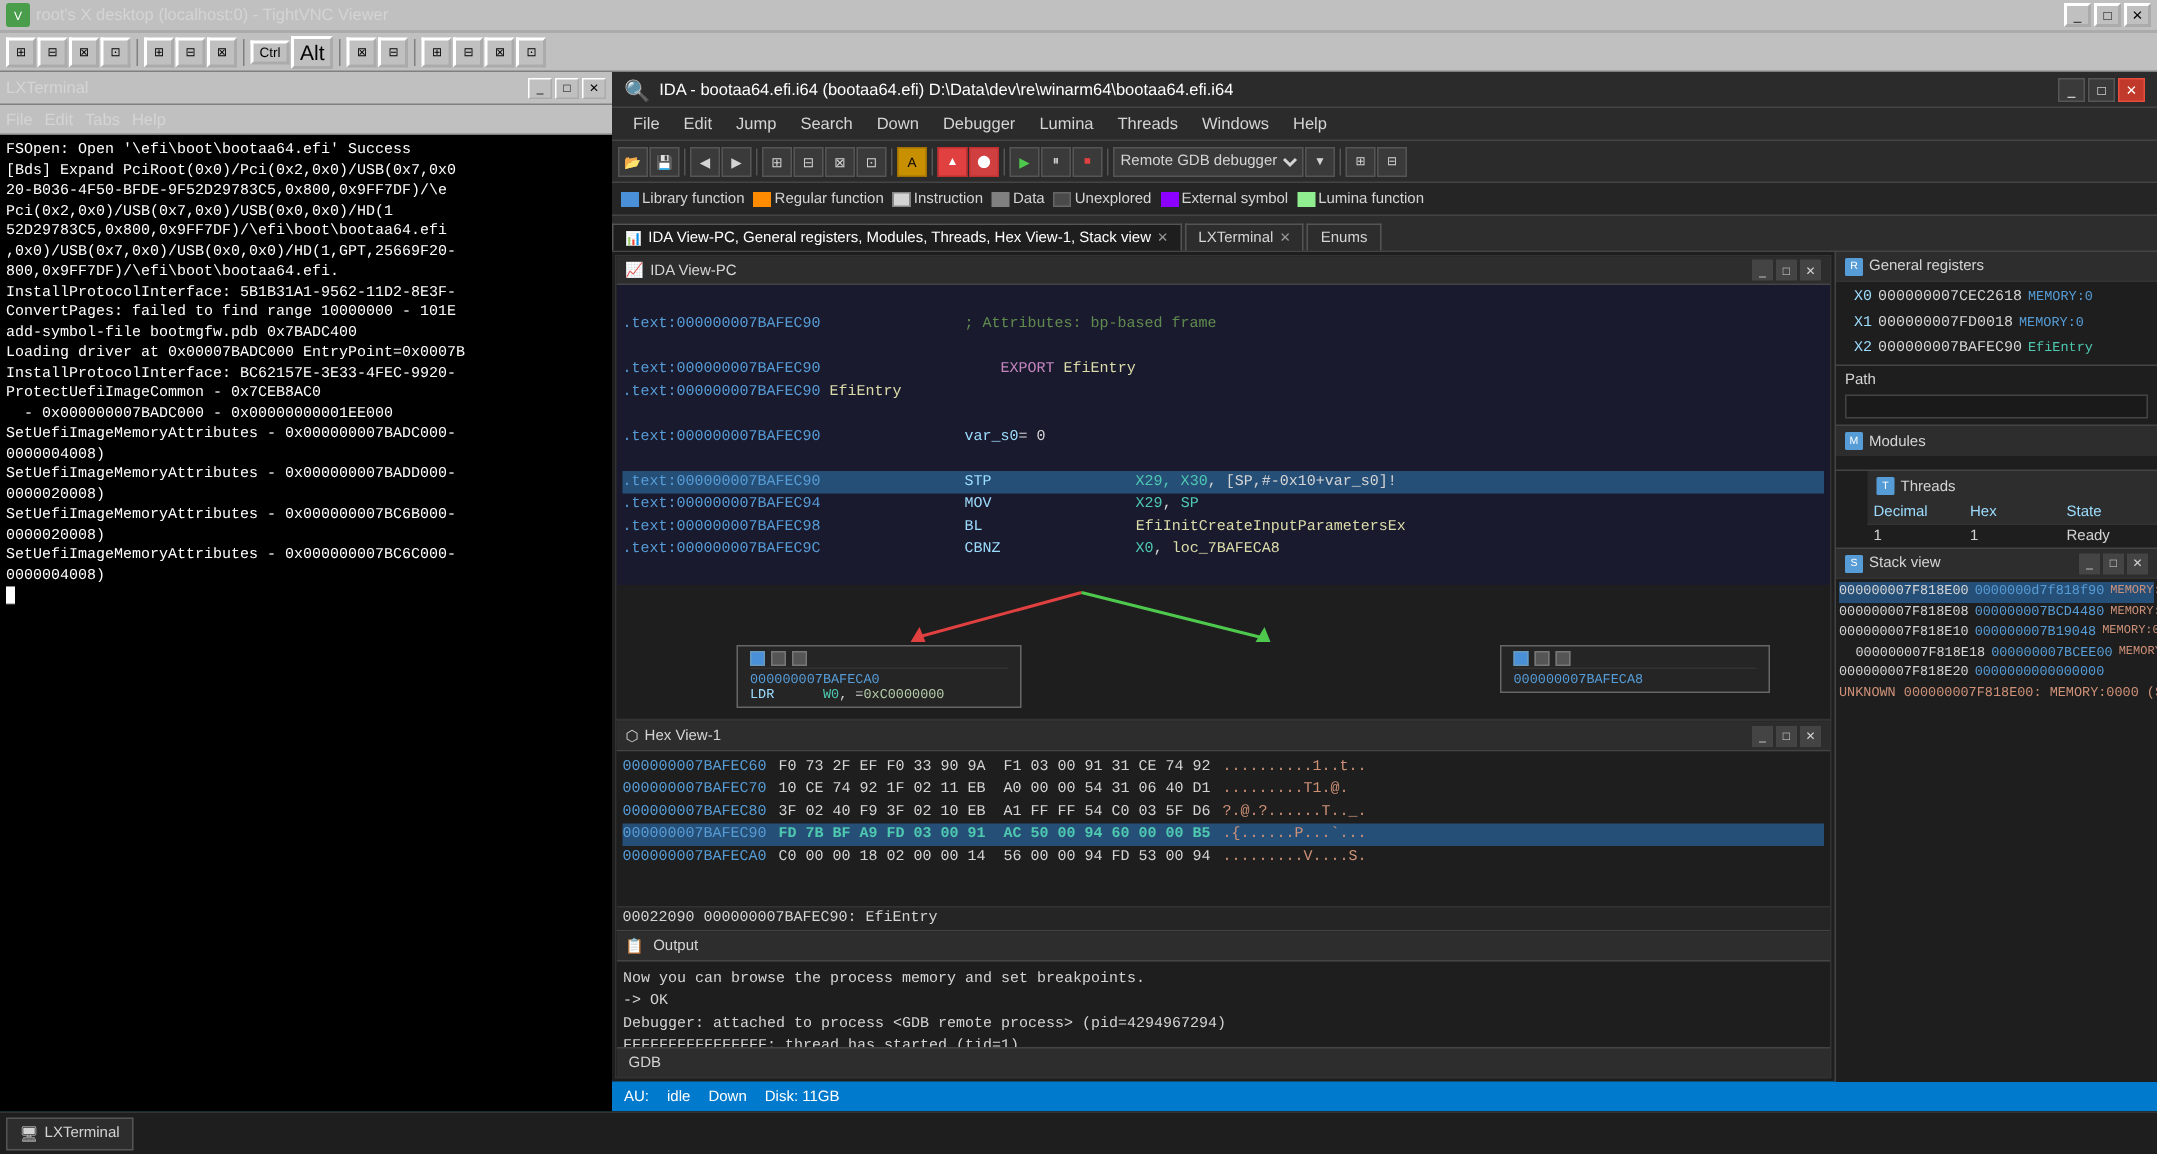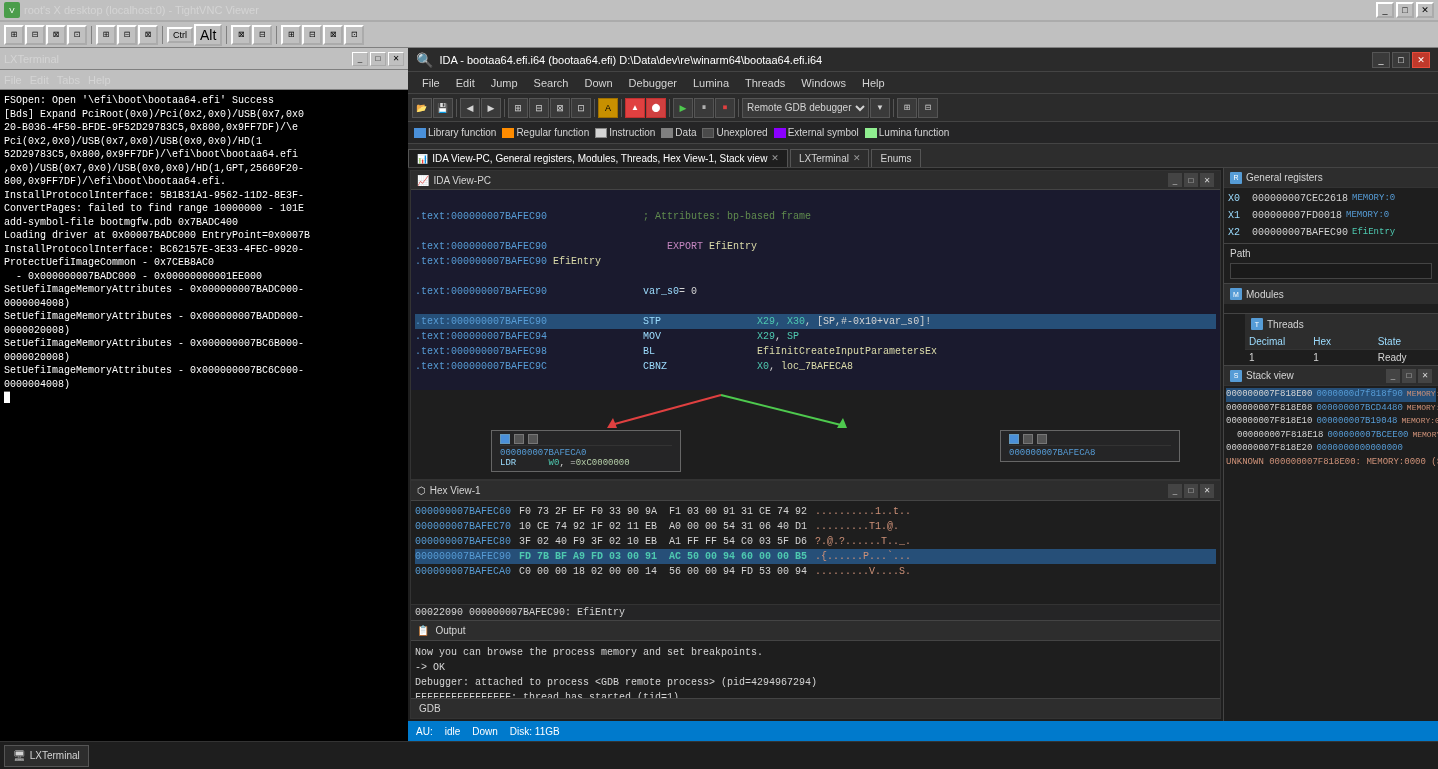--- a/index.html
+++ b/index.html
@@ -317,21 +317,21 @@
             </div>
             <div style="background:#2d2d2d;padding:2px 8px;border-top:1px solid #444;font-family:sans-serif;font-size:10px;height:20px;display:flex;align-items:center;">
               <span style="cursor:pointer;color:#d4d4d4;">GDB</span>
             </div>
           </div>
         </div>
       </div>
 
       <div style="width:215px;flex-shrink:0;border-left:1px solid #444;display:flex;flex-direction:column;overflow:hidden;background:#1e1e1e;">
 
-        <div style="border-bottom:1px solid #444;">
+        <div style="border-bottom:1px solid #444;text-align:right;">
           <div style="background:#2d2d2d;color:#d4d4d4;font-family:sans-serif;font-size:10px;padding:2px 6px;border-bottom:1px solid #333;height:20px;display:flex;align-items:center;gap:4px;">
             <div style="width:12px;height:12px;background:#569cd6;border-radius:1px;font-size:7px;color:#fff;display:flex;align-items:center;justify-content:center;">R</div>
             <span>General registers</span>
           </div>
           <div style="padding:2px 4px;font-family:'Courier New',monospace;font-size:10px;">
             <div style="display:flex;align-items:center;gap:4px;line-height:1.7;">
               <span style="color:#9cdcfe;width:20px;">X0</span>
               <span style="color:#d4d4d4;font-size:10px;">000000007CEC2618</span>
               <span style="color:#569cd6;font-size:9px;">MEMORY:0</span>
             </div>

